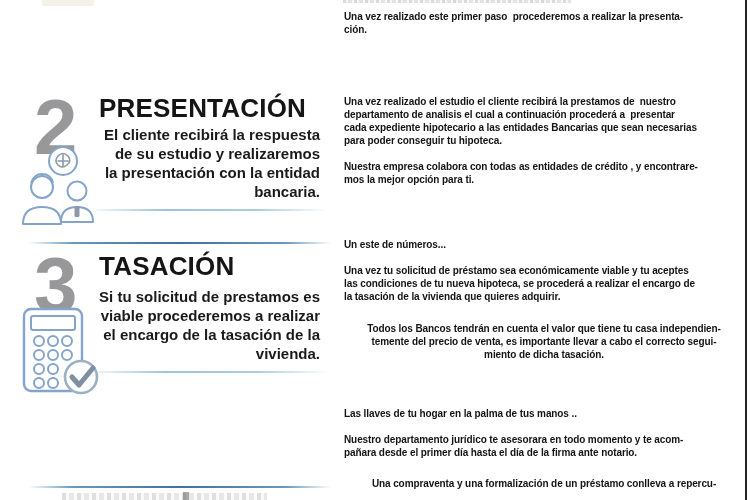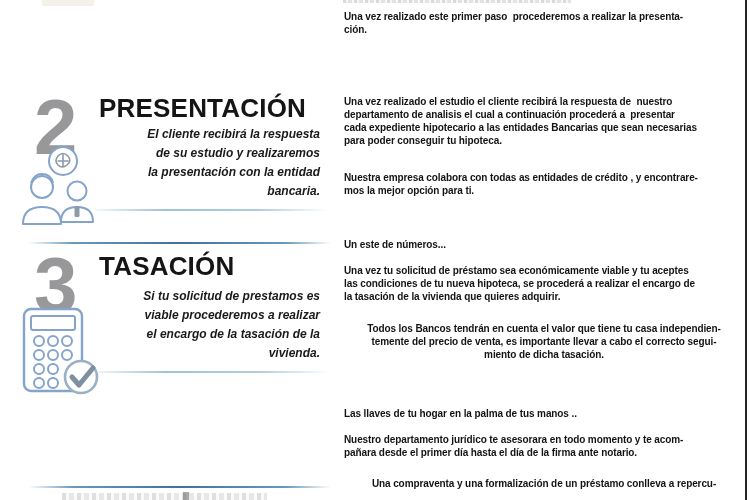--- a/index.html
+++ b/index.html
@@ -17,21 +17,21 @@
   .step-number{
     position:absolute;left:34px;
     font-size:78px;line-height:0.95;font-weight:bold;color:#98989a;
   }
   .step-title{
     position:absolute;left:99px;
     font-size:26px;font-weight:bold;color:#151515;letter-spacing:0.2px;white-space:pre;
   }
   .step-desc{
     position:absolute;left:92px;width:228px;text-align:right;
-    font-style:italic;font-weight:bold;font-size:12px;line-height:19px;
+    font-weight:bold;font-size:15px;line-height:19px;
     color:#1a1a1a;white-space:pre;
   }
   .step-icon{position:absolute;}
   
   .line-strong{
     position:absolute;height:2px;
     background:linear-gradient(to right,rgba(78,134,176,0),rgba(78,134,176,.85) 15%,#41719c 50%,rgba(78,134,176,.85) 85%,rgba(78,134,176,0));
   }
   .line-light{
     position:absolute;height:2px;
@@ -123,25 +123,25 @@
     <div class="line-light" style="left:95px;top:371px;width:235px;"></div>
   </div>
 
   <div class="line-strong" style="left:28px;top:486px;width:303px;"></div>
   <div class="remnant-bottom-text"></div>
   <div class="remnant-bottom-tick"></div>
 
   <div>
     <div class="para" style="top:10px;">Una vez realizado este primer paso  procederemos a realizar la presenta-
 ción.</div>
-    <div class="para" style="top:95px;">Una vez realizado el estudio el cliente recibirá la respuesta de  nuestro
+    <div class="para" style="top:95px;">Una vez realizado el estudio el cliente recibirá la prestamos de  nuestro
 departamento de analisis el cual a continuación procederá a  presentar
 cada expediente hipotecario a las entidades Bancarias que sean necesarias
 para poder conseguir tu hipoteca.</div>
-    <div class="para" style="top:160px;margin-top:11px;">Nuestra empresa colabora con todas as entidades de crédito , y encontrare-
+    <div class="para" style="top:160px;">Nuestra empresa colabora con todas as entidades de crédito , y encontrare-
 mos la mejor opción para ti.</div>
     <div class="para" style="top:238px;">Un este de números...</div>
     <div class="para" style="top:264px;">Una vez tu solicitud de préstamo sea económicamente viable y tu aceptes
 las condiciones de tu nueva hipoteca, se procederá a realizar el encargo de
 la tasación de la vivienda que quieres adquirir.</div>
     <div class="para" style="top:322px;text-align:center;">Todos los Bancos tendrán en cuenta el valor que tiene tu casa independien-
 temente del precio de venta, es importante llevar a cabo el correcto segui-
 miento de dicha tasación.</div>
     <div class="para" style="top:407px;">Las llaves de tu hogar en la palma de tus manos ..</div>
     <div class="para" style="top:433px;">Nuestro departamento jurídico te asesorara en todo momento y te acom-

